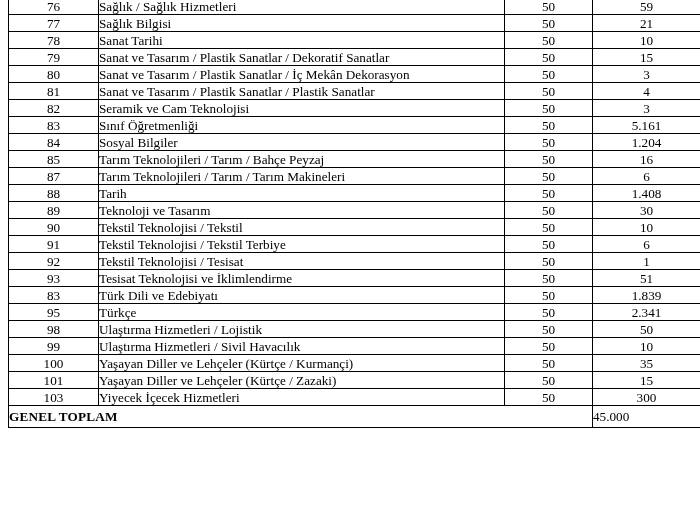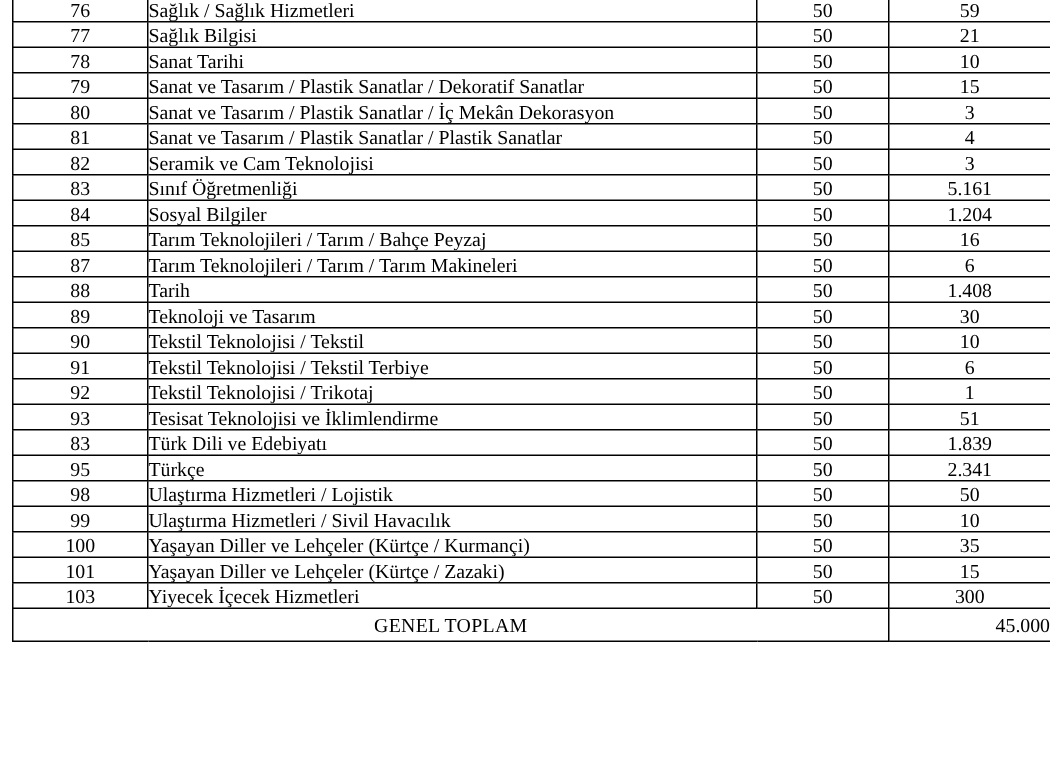--- a/index.html
+++ b/index.html
@@ -60,27 +60,26 @@
   }
   td.cell-count {
     text-align: center;
   }
 
   tr.total-row td {
     height: 22px;
     line-height: 20px;
   }
   td.cell-total-label {
-    text-align: center;
-    font-weight: normal;
+    font-weight: bold;
     font-size: 13.6px;
     letter-spacing: 0.2px;
   }
   td.cell-total-value {
-    text-align: right;
+    text-align: left;
     font-size: 13.2px;
   }
 </style>
 </head>
 <body>
 
 <div class="sheet">
   <table class="data-table">
     <colgroup>
       <col class="c-no">
@@ -174,21 +173,21 @@
           <td class="cell-count">10</td>
         </tr>
         <tr>
           <td class="cell-no">91</td>
           <td class="cell-name">Tekstil Teknolojisi / Tekstil Terbiye</td>
           <td class="cell-quota">50</td>
           <td class="cell-count">6</td>
         </tr>
         <tr>
           <td class="cell-no">92</td>
-          <td class="cell-name">Tekstil Teknolojisi / Trikotaj</td>
+          <td class="cell-name">Tekstil Teknolojisi / Tesisat</td>
           <td class="cell-quota">50</td>
           <td class="cell-count">1</td>
         </tr>
         <tr>
           <td class="cell-no">93</td>
           <td class="cell-name">Tesisat Teknolojisi ve İklimlendirme</td>
           <td class="cell-quota">50</td>
           <td class="cell-count">51</td>
         </tr>
         <tr>

